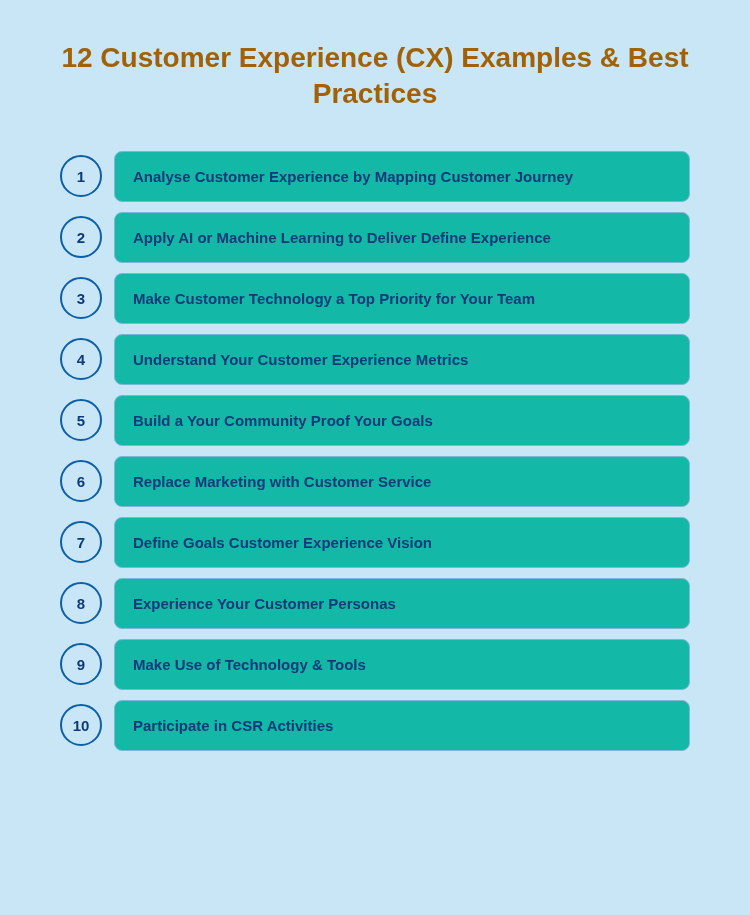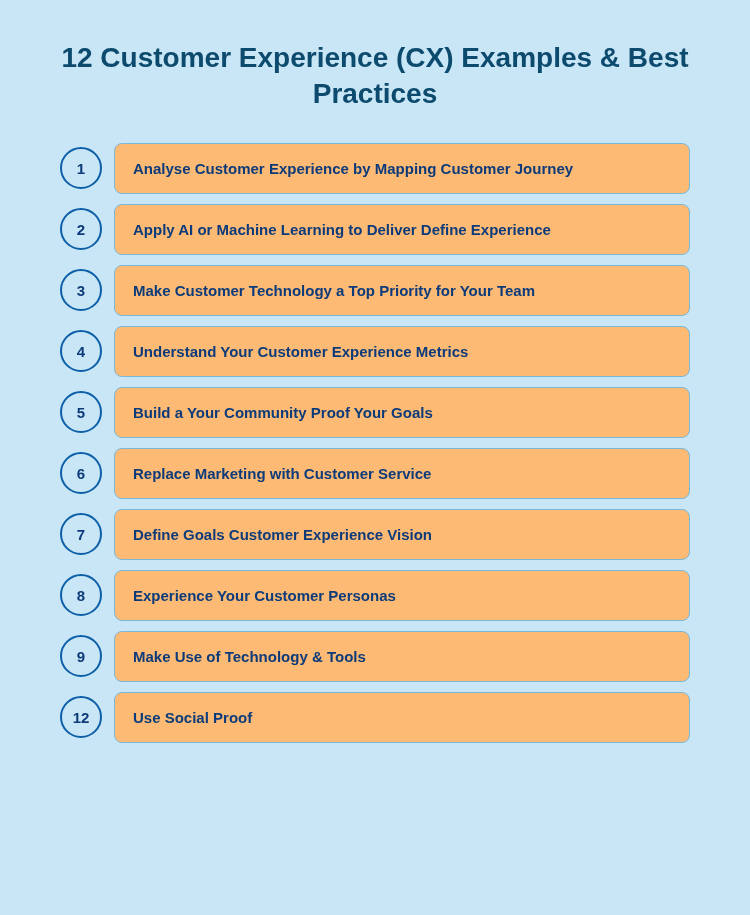--- a/index.html
+++ b/index.html
@@ -13,25 +13,25 @@
       min-height: 915px;
       background-color: #c8e6f5;
       font-family: 'Arial', sans-serif;
       display: flex;
       flex-direction: column;
       align-items: center;
       padding: 40px 60px 40px 60px;
     }
 
     .title {
-      color: #0c4a6e;
+      color: #a16207;
       font-size: 28px;
       font-weight: 700;
       text-align: center;
-      margin-bottom: 30px;
+      margin-bottom: 38px;
       line-height: 1.3;
     }
 
     .list-container {
       width: 100%;
       display: flex;
       flex-direction: column;
       gap: 10px;
     }
 
@@ -51,21 +51,21 @@
       display: flex;
       align-items: center;
       justify-content: center;
       color: #0d3b7a;
       font-size: 15px;
       font-weight: 700;
     }
 
     .item-box {
       flex: 1;
-      background-color: #fdba74;
+      background-color: #14b8a6;
       border: 1.5px solid #7ab8d9;
       border-radius: 8px;
       padding: 14px 18px;
       color: #0d3b7a;
       font-size: 15px;
       font-weight: 600;
       line-height: 1.4;
     }
   </style>
 </head>
@@ -104,16 +104,16 @@
     </div>
     <div class="list-item">
       <div class="number-circle">8</div>
       <div class="item-box">Experience Your Customer Personas</div>
     </div>
     <div class="list-item">
       <div class="number-circle">9</div>
       <div class="item-box">Make Use of Technology &amp; Tools</div>
     </div>
     <div class="list-item">
-      <div class="number-circle">12</div>
-      <div class="item-box">Use Social Proof</div>
+      <div class="number-circle">10</div>
+      <div class="item-box">Participate in CSR Activities</div>
     </div>
   </div>
 
 </body></html>

